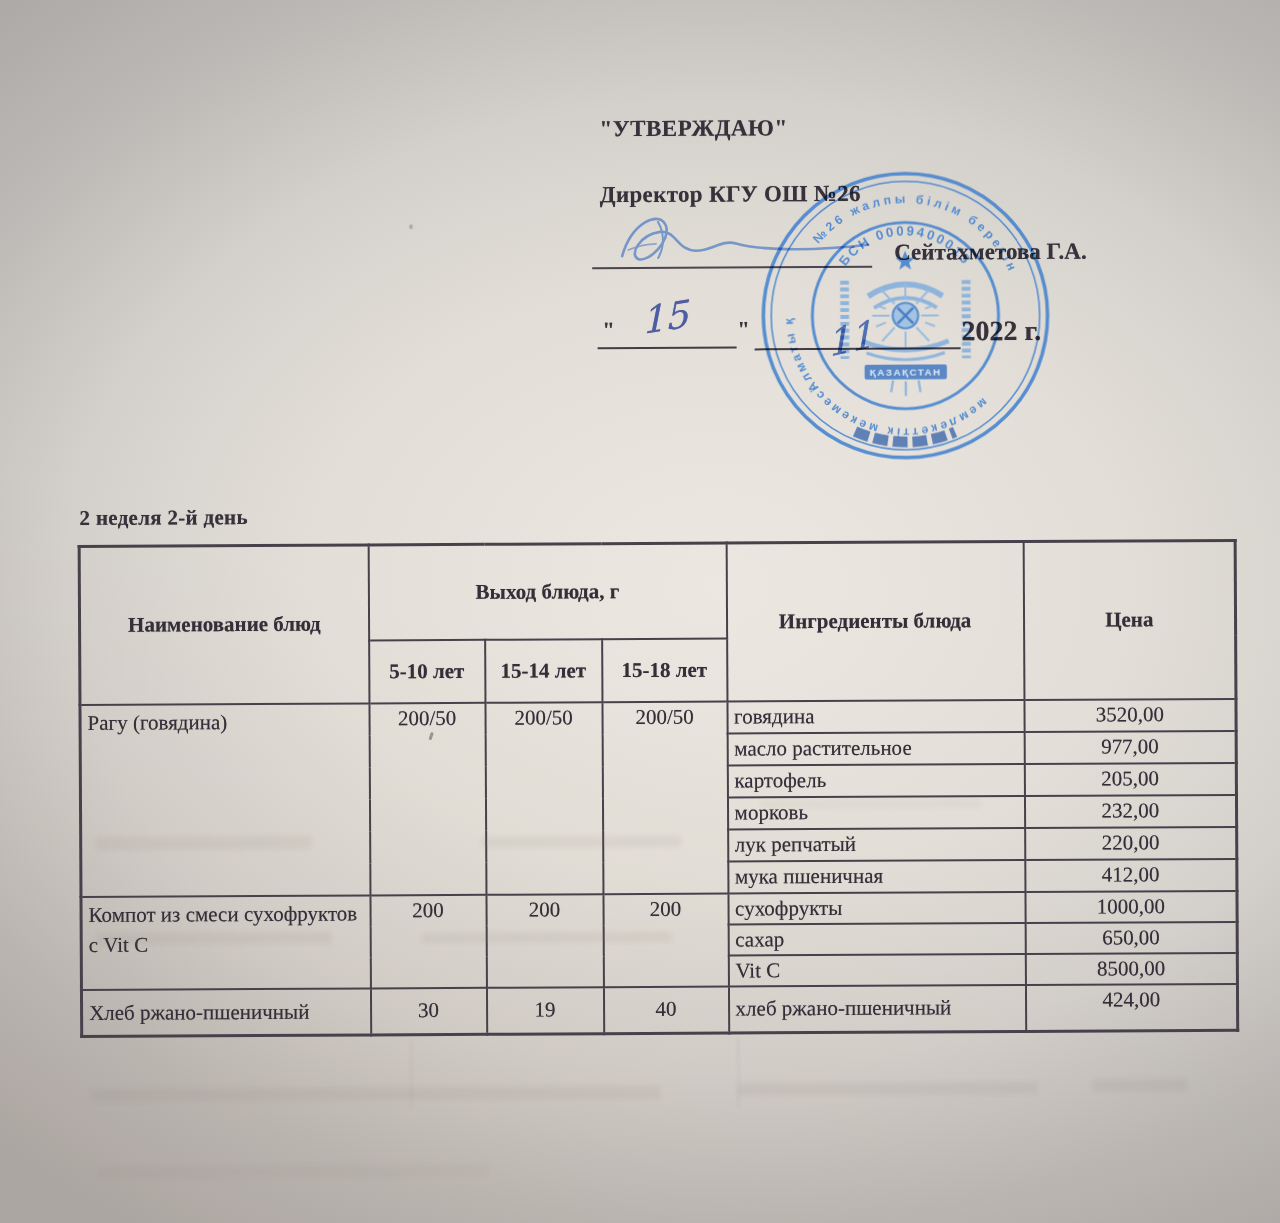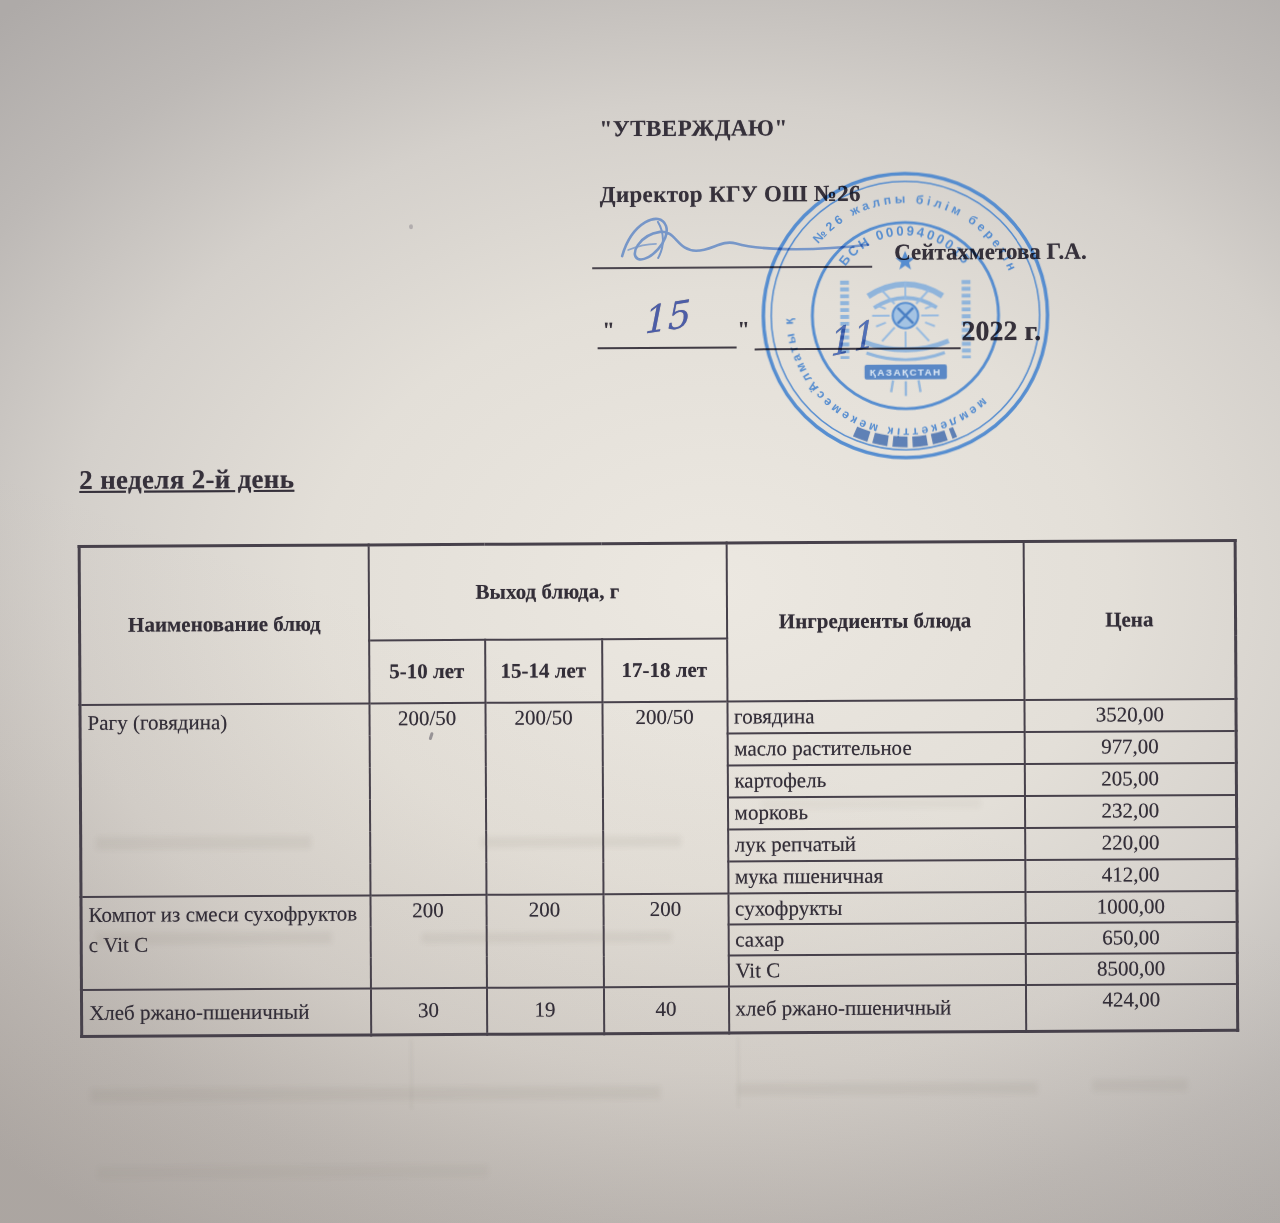--- a/index.html
+++ b/index.html
@@ -36,21 +36,21 @@
   .hand  { position:absolute; font-family:"DejaVu Serif",serif; font-style:italic;
            mix-blend-mode:multiply; }
   .hand15{ left:646px; top:296px; font-size:37px; color:#3f51a3;
            transform:rotate(-9deg) skewX(-10deg); opacity:0.92; }
   .hand11{ left:831px; top:318px; font-size:37px; color:#3c5fb2;
            transform:rotate(-12deg) skewX(-12deg); opacity:0.88; }
 
   .stamp { position:absolute; left:760px; top:170px; width:294px; height:294px;
            mix-blend-mode:multiply; opacity:0.92; filter:blur(0.35px); }
 
-  .section-title { left:80px; top:462px; font-size:27px; letter-spacing:0.3px;text-decoration:underline; }
+  .section-title { left:80px; top:503px; font-size:21px; letter-spacing:0.3px; }
 
   
   table.menu {
     position:absolute; left:78px; top:542px; width:1156px;
     border-collapse:collapse; table-layout:fixed;
     font-size:21px; color:#332e38;
   }
   table.menu th, table.menu td {
     border:2px solid #47414b; padding:2px 6px;
     text-shadow:0 0 0.7px rgba(51,46,56,0.5);
@@ -188,21 +188,21 @@
       <tbody>
           <tr class="r-head1">
         <th class="h-main" rowspan="2">Наименование блюд</th>
         <th class="h-main" colspan="3">Выход блюда, г</th>
         <th class="h-main" rowspan="2">Ингредиенты блюда</th>
         <th class="h-main" rowspan="2">Цена</th>
       </tr>
       <tr class="r-head2">
         <th class="h-main">5-10 лет</th>
         <th class="h-main">15-14 лет</th>
-        <th class="h-main">17-18 лет</th>
+        <th class="h-main">15-18 лет</th>
       </tr>
 
       <tr class="r-ing">
         <td class="dish" rowspan="6">Рагу (говядина)</td>
         <td class="outv" rowspan="6">200/50</td>
         <td class="outv" rowspan="6">200/50</td>
         <td class="outv" rowspan="6">200/50</td>
         <td class="ing">говядина</td>
         <td class="price">3520,00</td>
       </tr>

